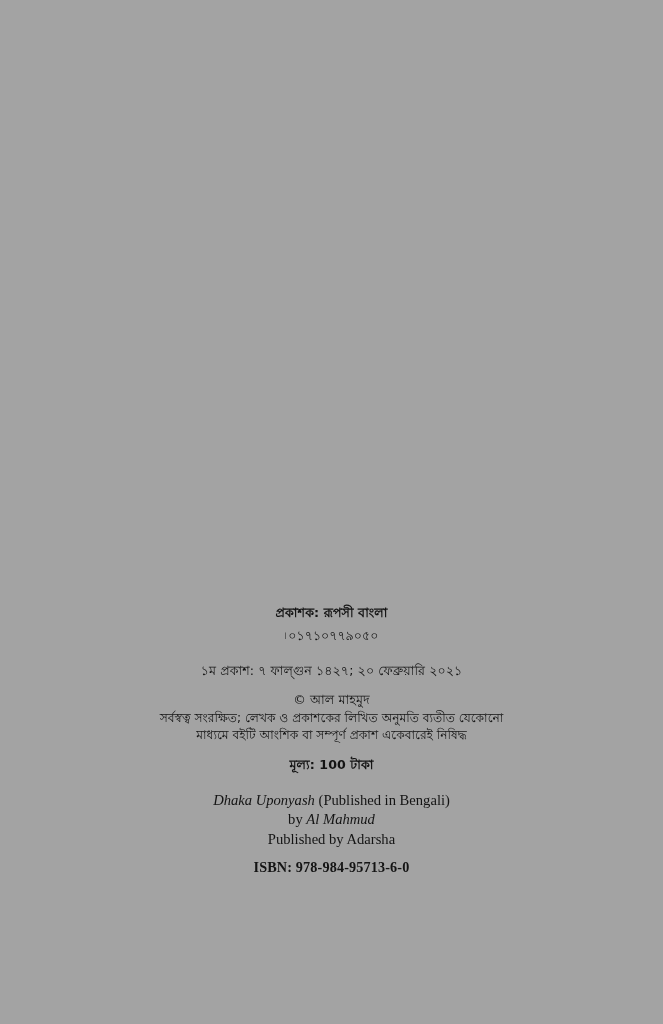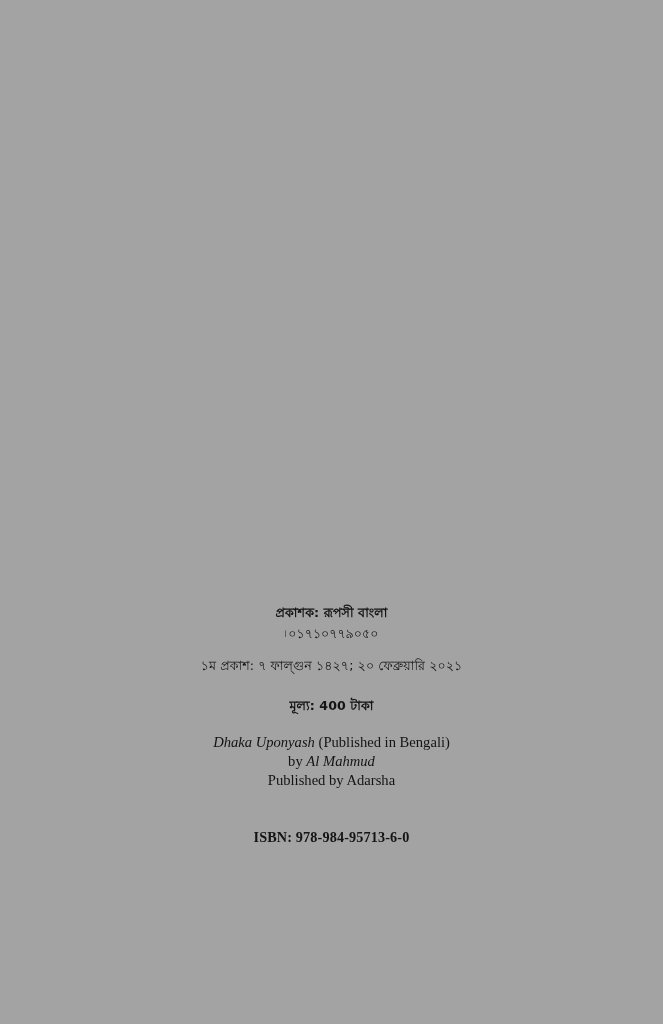--- a/index.html
+++ b/index.html
@@ -55,21 +55,21 @@
 
   .gap-sm { height: 9px; }
   .gap-md { height: 11px; }
   .gap-lg { height: 13px; }
   .gap-xl { height: 17px; }
 
   
   .phone-row {
     display: block;
     font-size: 12.6px;
-    line-height: 21px;
+    line-height: 26px;
   }
   .phone-mark {
     font-size: 10px;
     vertical-align: 1px;
     margin-right: 2px;
   }
 
   .rights {
     display: block;
     font-size: 12.2px;
@@ -86,21 +86,20 @@
     display: block;
     font-size: 14.6px;
     line-height: 19.4px;
     white-space: nowrap;
   }
 
   .en-line.isbn {
     font-weight: 700;
     font-size: 14.2px;
     letter-spacing: 0.15px;
-    margin-top: 28px;
   }
 
   .it {
     font-style: italic;
   }
 </style>
 </head>
 <body>
 
 <div class="page">
@@ -117,25 +116,30 @@
     </div>
 
     <div class="gap-lg"></div>
 
     <div class="group bn">
       <span class="bn-line">১ম প্রকাশ: ৭ ফাল্গুন ১৪২৭; ২০ ফেব্রুয়ারি ২০২১</span>
     </div>
 
     <div class="gap-md"></div>
 
+    <div class="group bn">
+      <span class="bn-line">© আল মাহমুদ</span>
+      <span class="rights">সর্বস্বত্ব সংরক্ষিত; লেখক ও প্রকাশকের লিখিত অনুমতি ব্যতীত যেকোনো</span>
+      <span class="rights">মাধ্যমে বইটি আংশিক বা সম্পূর্ণ প্রকাশ একেবারেই নিষিদ্ধ</span>
+    </div>
 
     <div class="gap-md"></div>
 
     <div class="group bn">
-      <span class="bn-line bold">মূল্য: 400 টাকা</span>
+      <span class="bn-line bold">মূল্য: 100 টাকা</span>
     </div>
 
     <div class="gap-xl"></div>
 
     <div class="group en">
       <span class="en-line">
         <span class="it">Dhaka Uponyash</span><span> (Published in Bengali)</span>
       </span>
       <span class="en-line">
         <span>by </span><span class="it">Al Mahmud</span>

